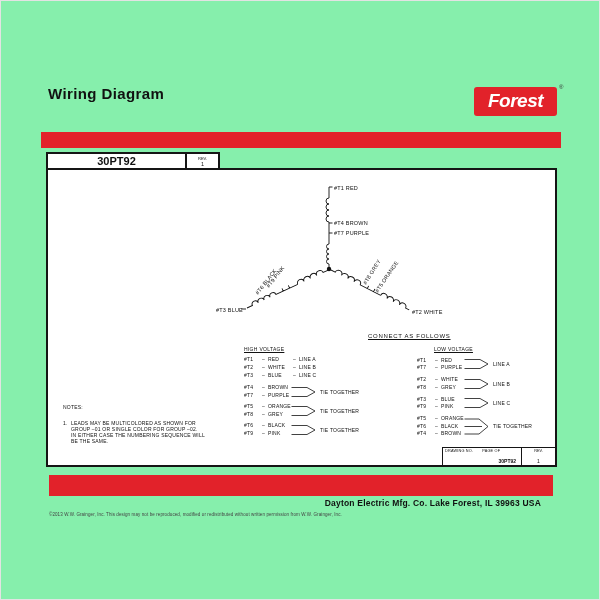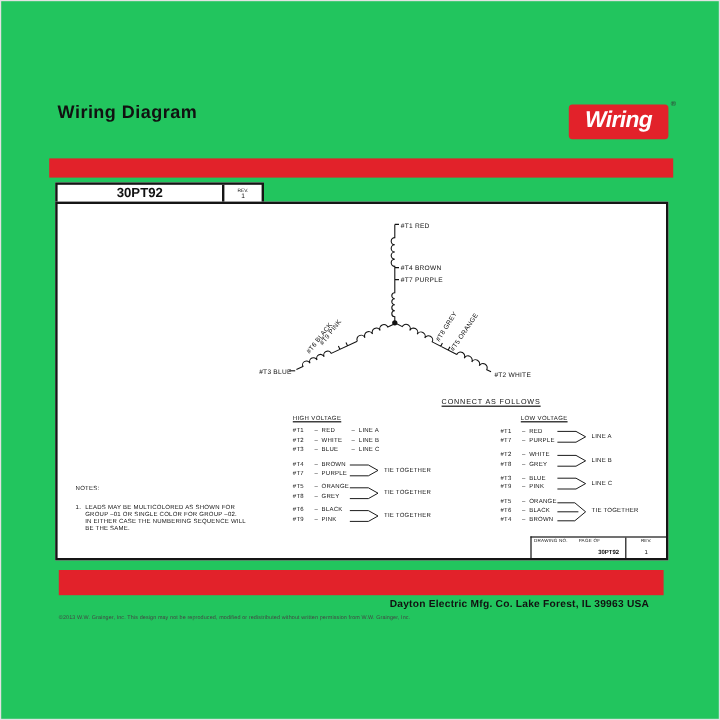--- a/index.html
+++ b/index.html
@@ -1,17 +1,17 @@
 <!DOCTYPE html>
 <html><head>
 <meta charset="utf-8">
 <style>
   html,body{margin:0;padding:0;}
   body{width:600px;height:600px;background:#fff;font-family:"Liberation Sans",sans-serif;color:#111;}
-  .page{position:relative;width:600px;height:600px;background:#22c55e;overflow:hidden;border:1px solid #e3e3e3;box-sizing:border-box;}
+  .page{position:relative;width:600px;height:600px;background:#86efac;overflow:hidden;border:1px solid #e3e3e3;box-sizing:border-box;}
 
   .doc-title{position:absolute;left:47px;top:84px;font-size:15px;font-weight:bold;letter-spacing:.4px;}
 
   .logo{position:absolute;left:473px;top:86px;width:83px;height:29px;border-radius:3px;
         color:#fff;font-weight:bold;font-style:italic;font-size:19px;line-height:28px;text-align:center;letter-spacing:-.5px;}
   .logo-reg{position:absolute;left:558px;top:83px;font-size:6px;color:#333;}
 
   .bar-top{position:absolute;left:40px;top:131px;width:520px;height:16px;}
   .bar-bottom{position:absolute;left:48px;top:474px;width:504px;height:21px;}
 
@@ -64,21 +64,21 @@
   .brace path{fill:none;stroke:#111;stroke-width:0.8;}
 </style>
 </head>
 <body>
 
 <div class="page">
 
   <div class="doc-title">Wiring Diagram</div>
 
   <div class="logo" style="background-color: rgb(226, 34, 42);">
-    <span>Wiring</span>
+    <span>Forest</span>
   </div>
   <div class="logo-reg">®</div>
 
   <div class="bar-top" style="background-color: rgb(226, 34, 42);"></div>
 
   <div class="model-box">
     <div class="model-cell">30PT92</div>
     <div class="rev-cell">
       <div class="rl">REV.</div>
       <div class="rv">1</div>

